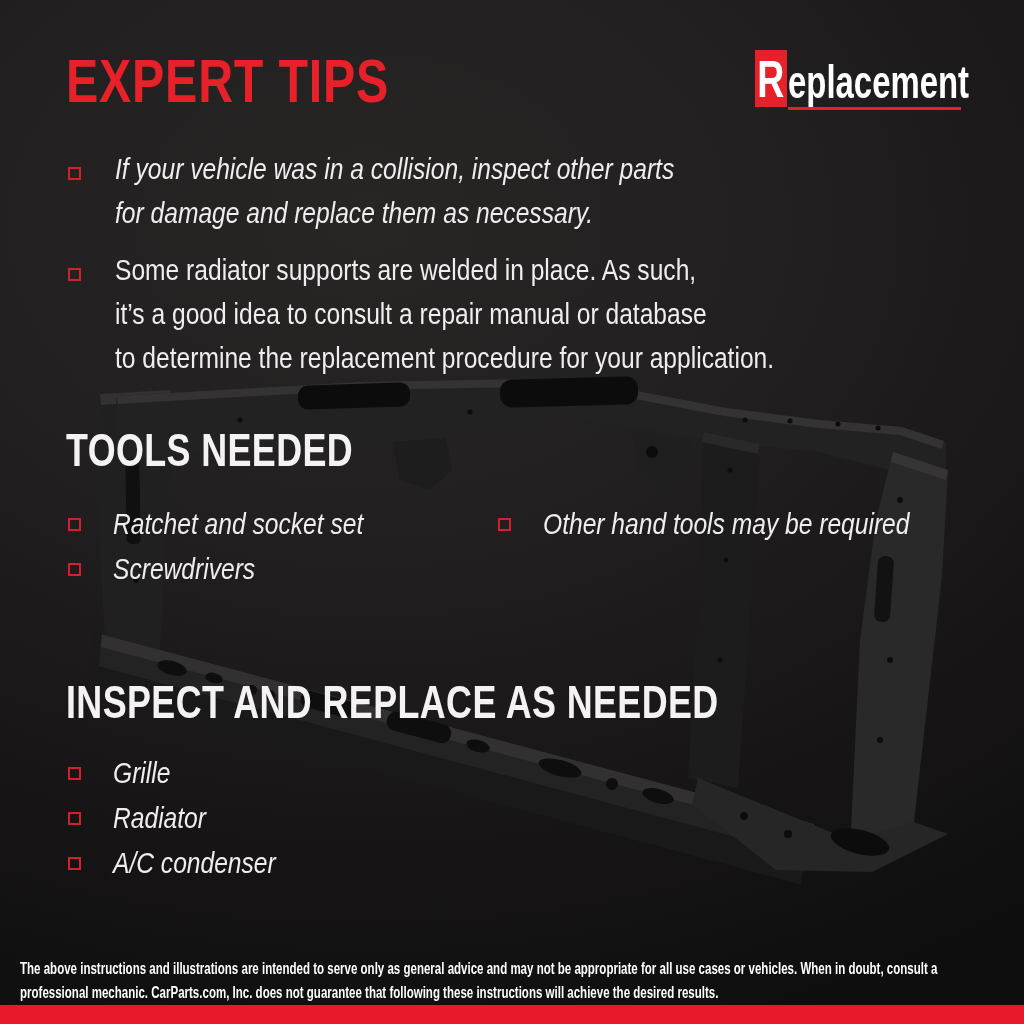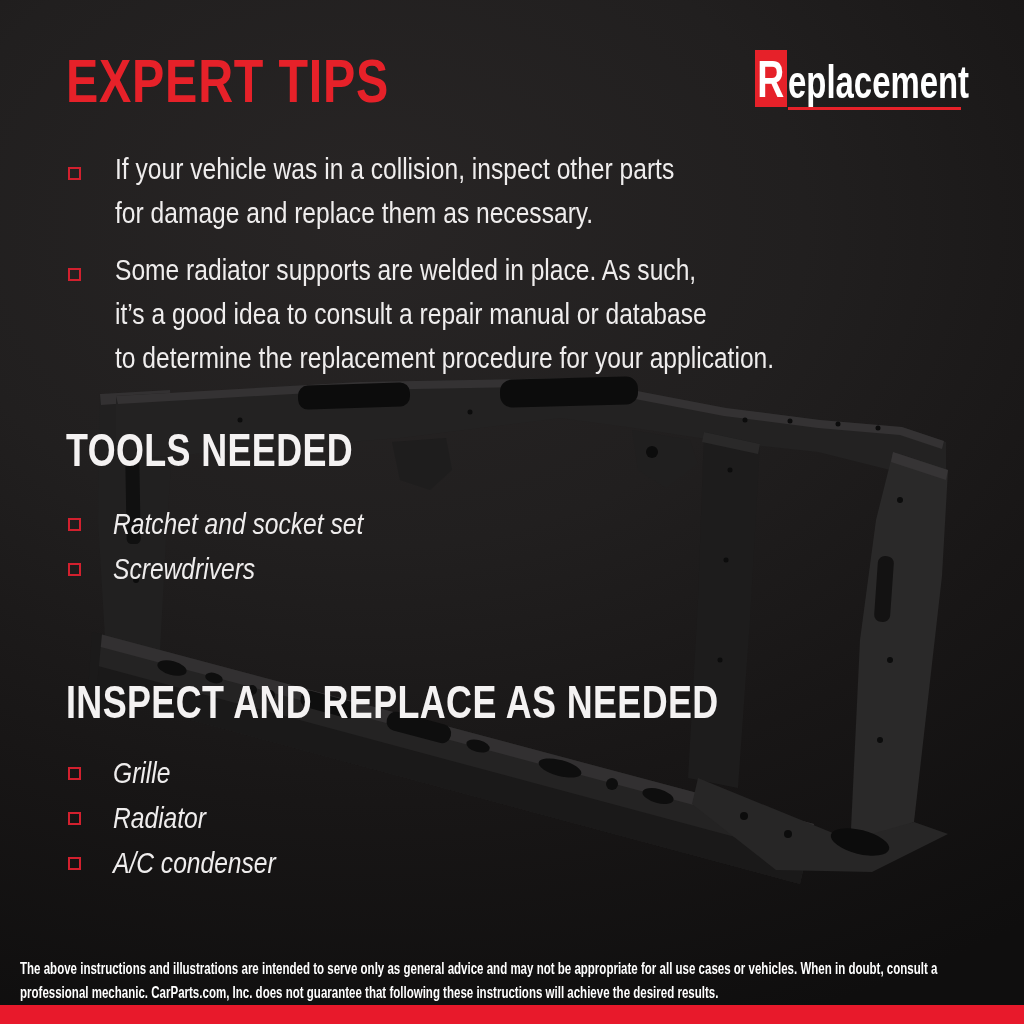--- a/index.html
+++ b/index.html
@@ -46,21 +46,21 @@
 
   
   .sq{
     width:13px;height:13px;box-sizing:border-box;border:2.5px solid #D2202E;
     flex:none;background:transparent;
   }
   .tip{position:absolute;left:68px;display:flex;}
   .tip .sq{margin-top:20px;margin-right:34px;}
   .tip .ln{font-size:30px;line-height:44px;white-space:nowrap;
     transform:scaleX(0.82);transform-origin:0 0;color:#EFEDED;}
-  #tip-1{top:147px;}
+  #tip-1{top:147px;font-style:italic;}
   #tip-2{top:248px;justify-content:center;}
 
   .list{position:absolute;}
   .li{display:flex;font-style:italic;}
   .list .sq{margin-top:17px;margin-right:32px;}
   .list .ln{font-size:30px;line-height:45px;white-space:nowrap;
     transform:scaleX(0.82);transform-origin:0 0;color:#EFEDED;}
   .li.cont{padding-left:45px;} 
   #tools-left{left:68px;top:501px;}
   #tools-right{left:498px;top:501px;}
@@ -182,20 +182,24 @@
       <span class="sq"></span>
       <span class="ln">Ratchet and socket set</span>
     </div>
     <div class="li">
       <span class="sq"></span>
       <span class="ln">Screwdrivers</span>
     </div>
   </div>
 
   <div class="list" id="tools-right">
+    <div class="li">
+      <span class="sq"></span>
+      <span class="ln">Other hand tools may be required</span>
+    </div>
   </div>
 
   <h2 class="h-section" id="inspect-title">INSPECT AND REPLACE AS NEEDED</h2>
 
   <div class="list" id="inspect-list">
     <div class="li">
       <span class="sq"></span>
       <span class="ln">Grille</span>
     </div>
     <div class="li">

